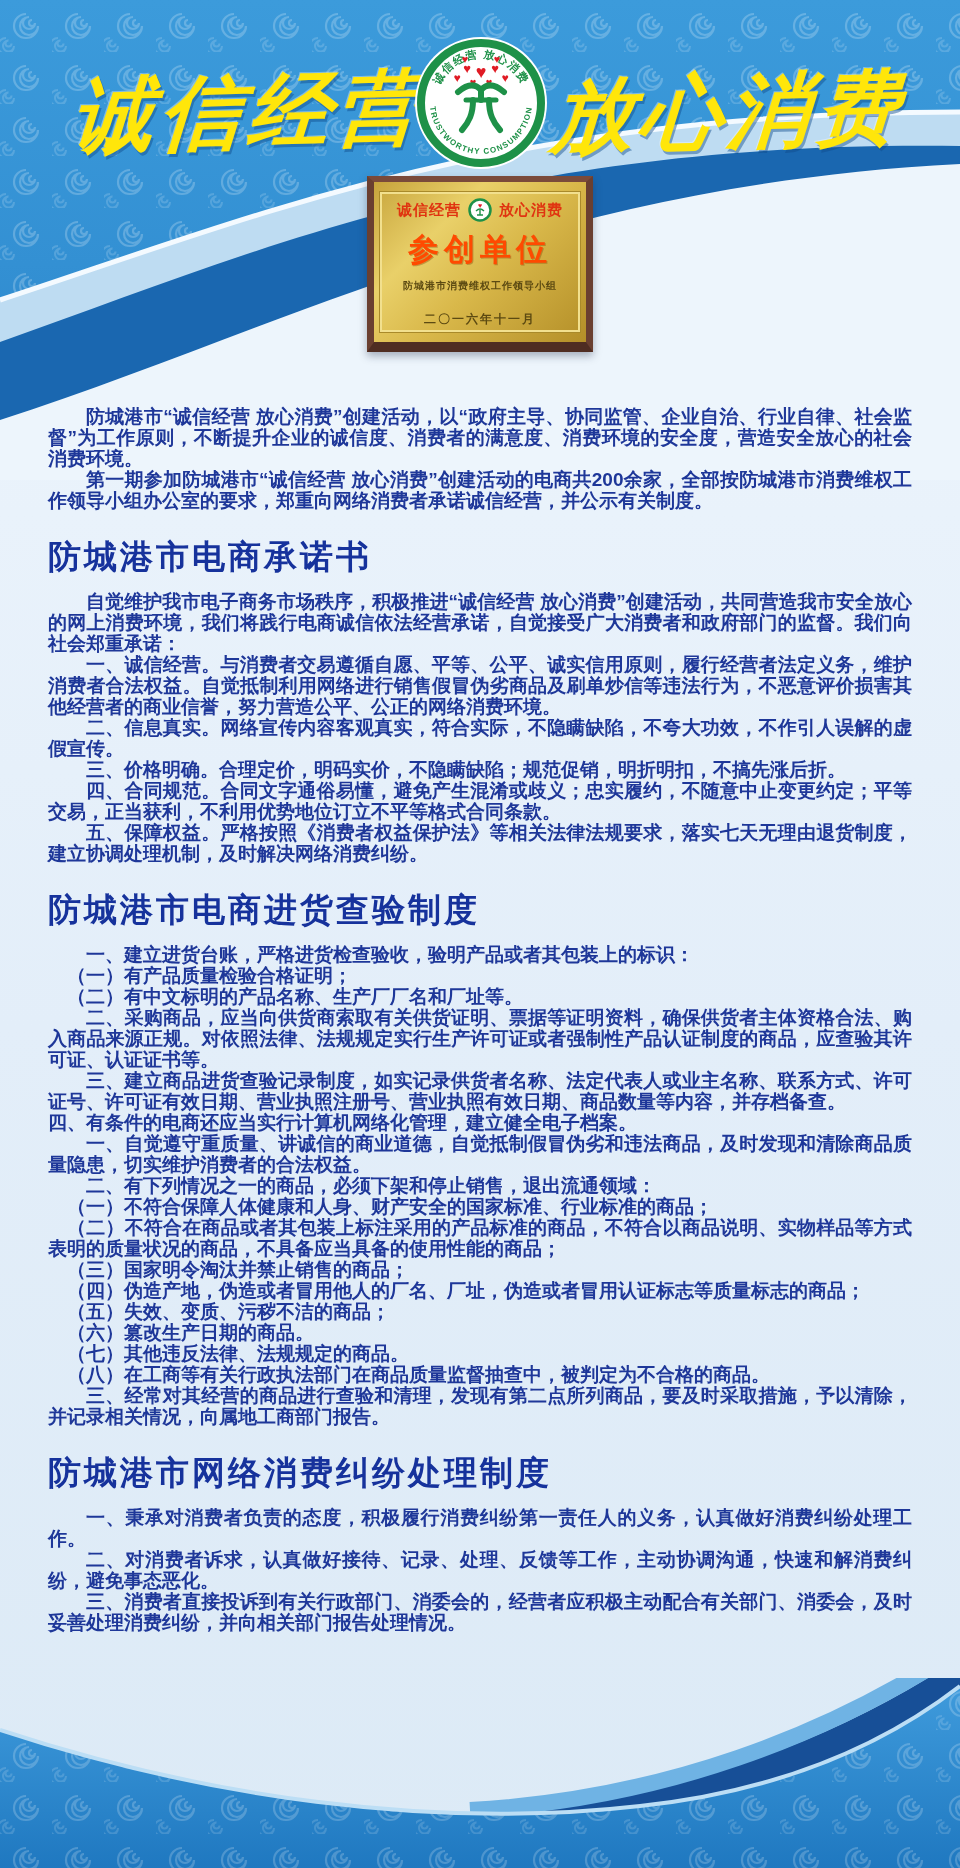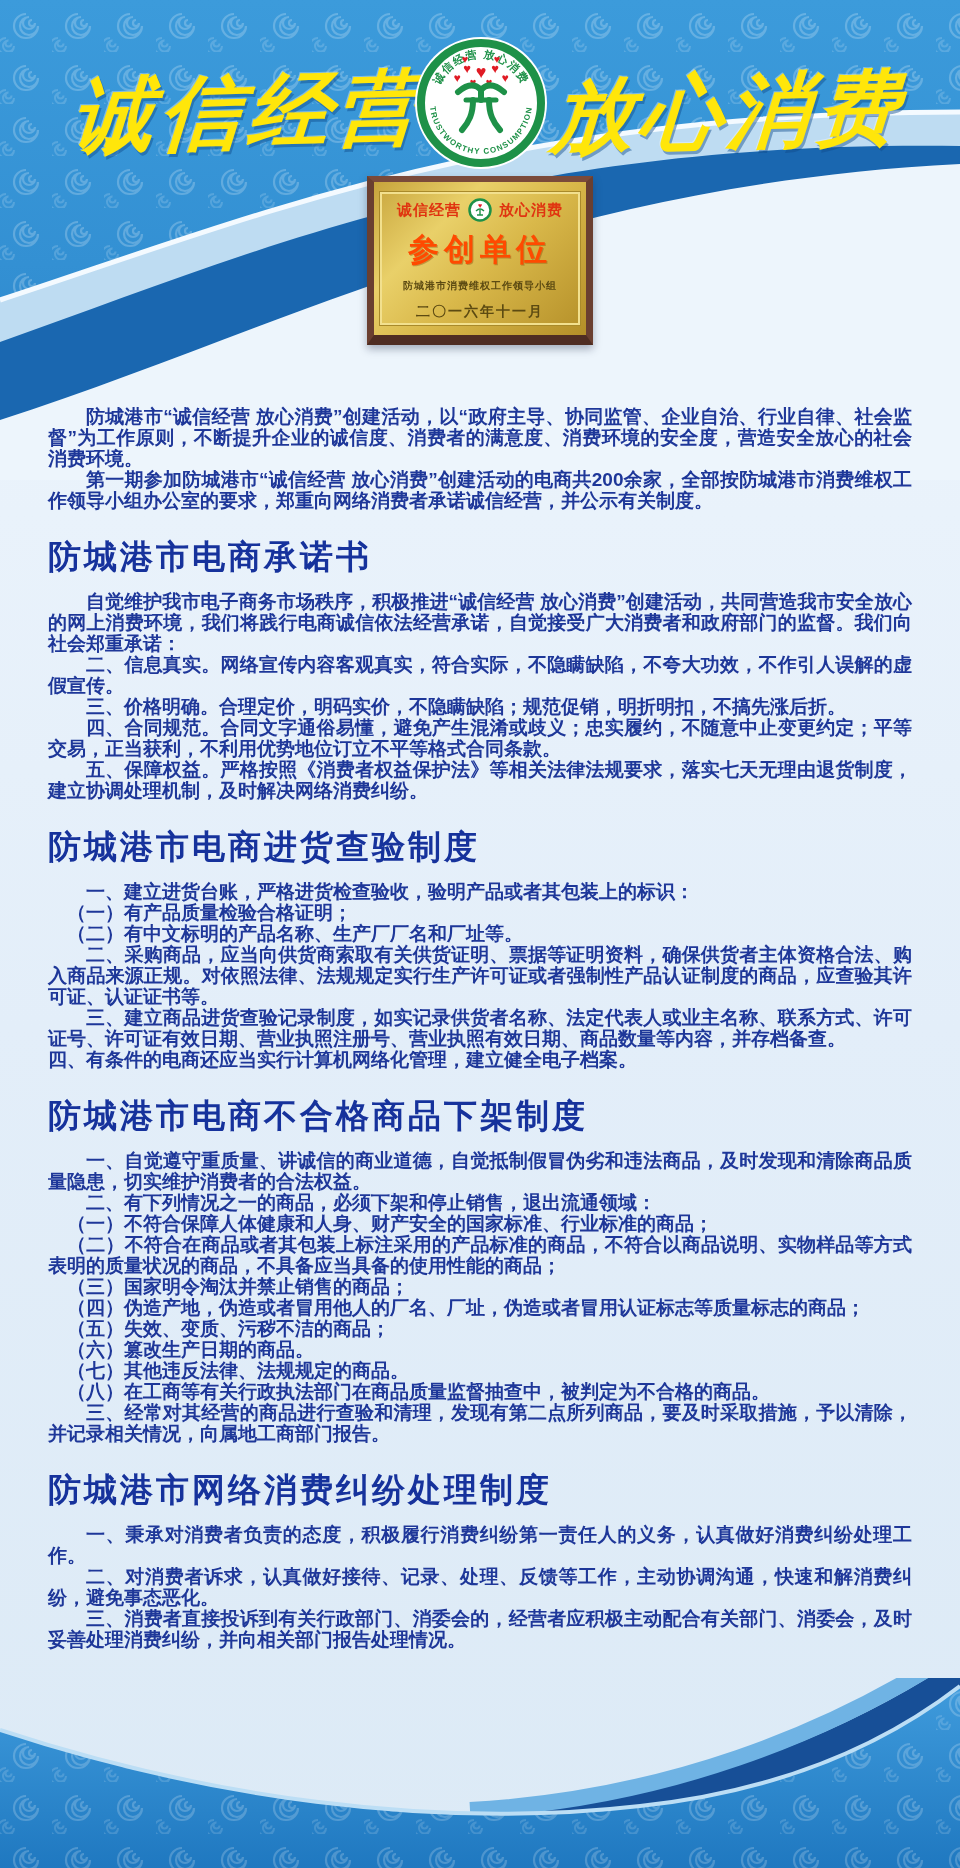--- a/index.html
+++ b/index.html
@@ -25,21 +25,21 @@
           border-color:#7a4a3a #6a3f30 #4f2d22 #6a3f30;
           box-shadow:0 4px 8px rgba(30,40,70,.35);
           background:linear-gradient(135deg,#c7a43c 0%,#e9d069 30%,#d9b84a 55%,#b48f28 100%);
           text-align:center;padding:10px 6px 10px 6px;}
   .plaque-inner{border:2px solid #f2e08e;outline:1px solid #a98a2a;padding:4px 2px 2px 2px;}
   .plq-row1{display:flex;align-items:center;justify-content:center;gap:7px;}
   .plq-slogan{font-size:15px;font-weight:bold;color:#e03410;letter-spacing:1px;}
   .plq-title{margin-top:7px;font-size:31px;font-weight:bold;color:#ff4a00;letter-spacing:5px;
              text-shadow:1px 1px 0 rgba(120,60,0,.35);}
   .plq-issuer{margin-top:8px;font-size:10px;font-weight:bold;color:#5c4a12;letter-spacing:1px;}
-  .plq-date{margin-top:10px;font-size:14px;font-weight:bold;color:#5c4a12;letter-spacing:2px;}
+  .plq-date{margin-top:18px;font-size:12px;font-weight:bold;color:#5c4a12;letter-spacing:2px;}
 
   
   .content{position:absolute;top:406px;left:48px;width:864px;z-index:2;
            color:#1e3799;font-weight:bold;font-size:19px;line-height:21px;text-align:justify;}
   .content p{margin:0;}
   .p{text-indent:2em;}
   .sub{text-indent:1em;}
   .flush{text-indent:0;}
   .sec-title{margin:26px 0 14px 0;font-size:33px;line-height:40px;
              color:#16329c;letter-spacing:3px;font-weight:bold;text-indent:0;}
@@ -131,34 +131,34 @@
     </div>
   </div>
 
   <div class="content">
 
     <p class="p">防城港市“诚信经营  放心消费”创建活动，以“政府主导、协同监管、企业自治、行业自律、社会监督”为工作原则，不断提升企业的诚信度、消费者的满意度、消费环境的安全度，营造安全放心的社会消费环境。</p>
     <p class="p">第一期参加防城港市“诚信经营  放心消费”创建活动的电商共200余家，全部按防城港市消费维权工作领导小组办公室的要求，郑重向网络消费者承诺诚信经营，并公示有关制度。</p>
 
     <h2 class="sec-title">防城港市电商承诺书</h2>
     <p class="p">自觉维护我市电子商务市场秩序，积极推进“诚信经营  放心消费”创建活动，共同营造我市安全放心的网上消费环境，我们将践行电商诚信依法经营承诺，自觉接受广大消费者和政府部门的监督。我们向社会郑重承诺：</p>
+    <p class="p">一、诚信经营。与消费者交易遵循自愿、平等、公平、诚实信用原则，履行经营者法定义务，维护消费者合法权益。自觉抵制利用网络进行销售假冒伪劣商品及刷单炒信等违法行为，不恶意评价损害其他经营者的商业信誉，努力营造公平、公正的网络消费环境。</p>
     <p class="p">二、信息真实。网络宣传内容客观真实，符合实际，不隐瞒缺陷，不夸大功效，不作引人误解的虚假宣传。</p>
     <p class="p">三、价格明确。合理定价，明码实价，不隐瞒缺陷；规范促销，明折明扣，不搞先涨后折。</p>
     <p class="p">四、合同规范。合同文字通俗易懂，避免产生混淆或歧义；忠实履约，不随意中止变更约定；平等交易，正当获利，不利用优势地位订立不平等格式合同条款。</p>
     <p class="p">五、保障权益。严格按照《消费者权益保护法》等相关法律法规要求，落实七天无理由退货制度，建立协调处理机制，及时解决网络消费纠纷。</p>
 
     <h2 class="sec-title">防城港市电商进货查验制度</h2>
     <p class="p">一、建立进货台账，严格进货检查验收，验明产品或者其包装上的标识：</p>
     <p class="sub">（一）有产品质量检验合格证明；</p>
     <p class="sub">（二）有中文标明的产品名称、生产厂厂名和厂址等。</p>
     <p class="p">二、采购商品，应当向供货商索取有关供货证明、票据等证明资料，确保供货者主体资格合法、购入商品来源正规。对依照法律、法规规定实行生产许可证或者强制性产品认证制度的商品，应查验其许可证、认证证书等。</p>
     <p class="p">三、建立商品进货查验记录制度，如实记录供货者名称、法定代表人或业主名称、联系方式、许可证号、许可证有效日期、营业执照注册号、营业执照有效日期、商品数量等内容，并存档备查。</p>
     <p class="flush">四、有条件的电商还应当实行计算机网络化管理，建立健全电子档案。</p>
 
-    <h2 class="sec-title">防城港市电商不合格商品下架制度</h2>
     <p class="p">一、自觉遵守重质量、讲诚信的商业道德，自觉抵制假冒伪劣和违法商品，及时发现和清除商品质量隐患，切实维护消费者的合法权益。</p>
     <p class="p">二、有下列情况之一的商品，必须下架和停止销售，退出流通领域：</p>
     <p class="sub">（一）不符合保障人体健康和人身、财产安全的国家标准、行业标准的商品；</p>
     <p class="sub">（二）不符合在商品或者其包装上标注采用的产品标准的商品，不符合以商品说明、实物样品等方式表明的质量状况的商品，不具备应当具备的使用性能的商品；</p>
     <p class="sub">（三）国家明令淘汰并禁止销售的商品；</p>
     <p class="sub">（四）伪造产地，伪造或者冒用他人的厂名、厂址，伪造或者冒用认证标志等质量标志的商品；</p>
     <p class="sub">（五）失效、变质、污秽不洁的商品；</p>
     <p class="sub">（六）篡改生产日期的商品。</p>
     <p class="sub">（七）其他违反法律、法规规定的商品。</p>
     <p class="sub">（八）在工商等有关行政执法部门在商品质量监督抽查中，被判定为不合格的商品。</p>

